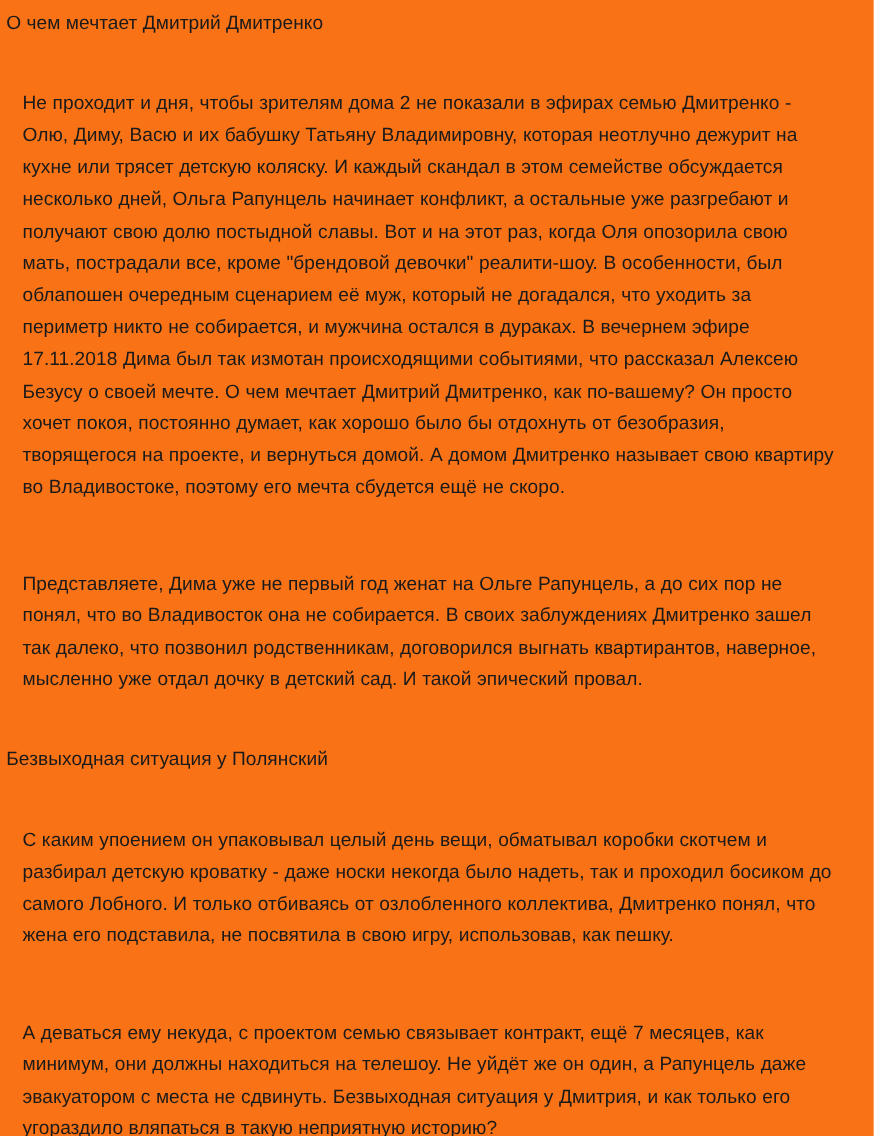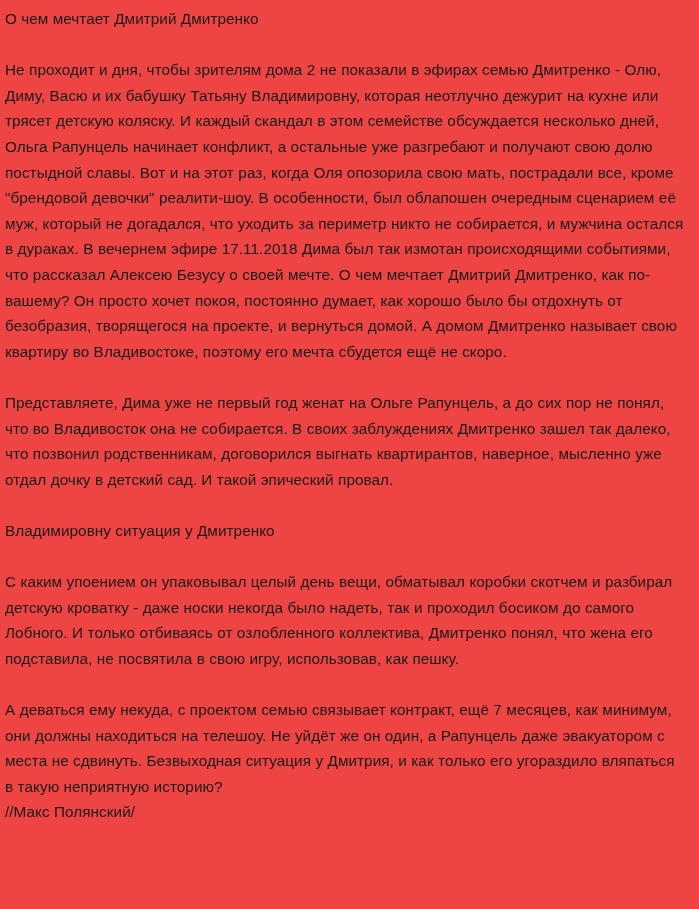--- a/index.html
+++ b/index.html
@@ -14,42 +14,42 @@
     overflow: hidden;
     font-family: "Liberation Sans", "DejaVu Sans", sans-serif;
     color: #1a1a1a;
     -webkit-font-smoothing: antialiased;
   }
   .article {
     box-sizing: border-box;
     width: 699px;
     height: 909px;
     padding: 6px 14px 0 5px;
-    background: #ef4444;
+    background: #f97316;
   }
   .article-title {
     font-size: 15.3px;
     line-height: 25.6px;
     font-weight: 400;
     color: #1a1a1a;
     margin: 0;
     padding: 0;
     letter-spacing: 0.05px;
   }
   .spacer-line {
     height: 25.6px;
     line-height: 25.6px;
     font-size: 15.3px;
   }
   .para {
     font-size: 15.3px;
     line-height: 25.6px;
     font-weight: 400;
     color: #1a1a1a;
-    margin: 0;
+    margin: 13px;
     padding: 0;
     text-align: left;
     letter-spacing: 0.05px;
     word-spacing: 0.1px;
   }
   .subhead {
     font-size: 15.3px;
     line-height: 25.6px;
     font-weight: 400;
     color: #1a1a1a;
@@ -77,21 +77,21 @@
   <div class="spacer-line">&nbsp;</div>
 
   <p class="para">Не проходит и дня, чтобы зрителям дома 2 не показали в эфирах семью Дмитренко - Олю, Диму, Васю и их бабушку Татьяну Владимировну, которая неотлучно дежурит на кухне или трясет детскую коляску. И каждый скандал в этом семействе обсуждается несколько дней, Ольга Рапунцель начинает конфликт, а остальные уже разгребают и получают свою долю постыдной славы. Вот и на этот раз, когда Оля опозорила свою мать, пострадали все, кроме "брендовой девочки" реалити-шоу. В особенности, был облапошен очередным сценарием её муж, который не догадался, что уходить за периметр никто не собирается, и мужчина остался в дураках. В вечернем эфире 17.11.2018 Дима был так измотан происходящими событиями, что рассказал Алексею Безусу о своей мечте. О чем мечтает Дмитрий Дмитренко, как по-вашему? Он просто хочет покоя, постоянно думает, как хорошо было бы отдохнуть от безобразия, творящегося на проекте, и вернуться домой. А домом Дмитренко называет свою квартиру во Владивостоке, поэтому его мечта сбудется ещё не скоро.</p>
 
   <div class="spacer-line">&nbsp;</div>
 
   <p class="para">Представляете, Дима уже не первый год женат на Ольге Рапунцель, а до сих пор не понял, что во Владивосток она не собирается. В своих заблуждениях Дмитренко зашел так далеко, что позвонил родственникам, договорился выгнать квартирантов, наверное, мысленно уже отдал дочку в детский сад. И такой эпический провал.</p>
 
   <div class="spacer-line">&nbsp;</div>
 
-  <h2 class="subhead">Владимировну ситуация у Дмитренко</h2>
+  <h2 class="subhead">Безвыходная ситуация у Полянский</h2>
 
   <div class="spacer-line">&nbsp;</div>
 
   <p class="para">С каким упоением он упаковывал целый день вещи, обматывал коробки скотчем и разбирал детскую кроватку - даже носки некогда было надеть, так и проходил босиком до самого Лобного. И только отбиваясь от озлобленного коллектива, Дмитренко понял, что жена его подставила, не посвятила в свою игру, использовав, как пешку.</p>
 
   <div class="spacer-line">&nbsp;</div>
 
   <p class="para">А деваться ему некуда, с проектом семью связывает контракт, ещё 7 месяцев, как минимум, они должны находиться на телешоу. Не уйдёт же он один, а Рапунцель даже эвакуатором с места не сдвинуть. Безвыходная ситуация у Дмитрия, и как только его угораздило вляпаться в такую неприятную историю?</p>
 
   <p class="signature">//Макс Полянский/</p>

